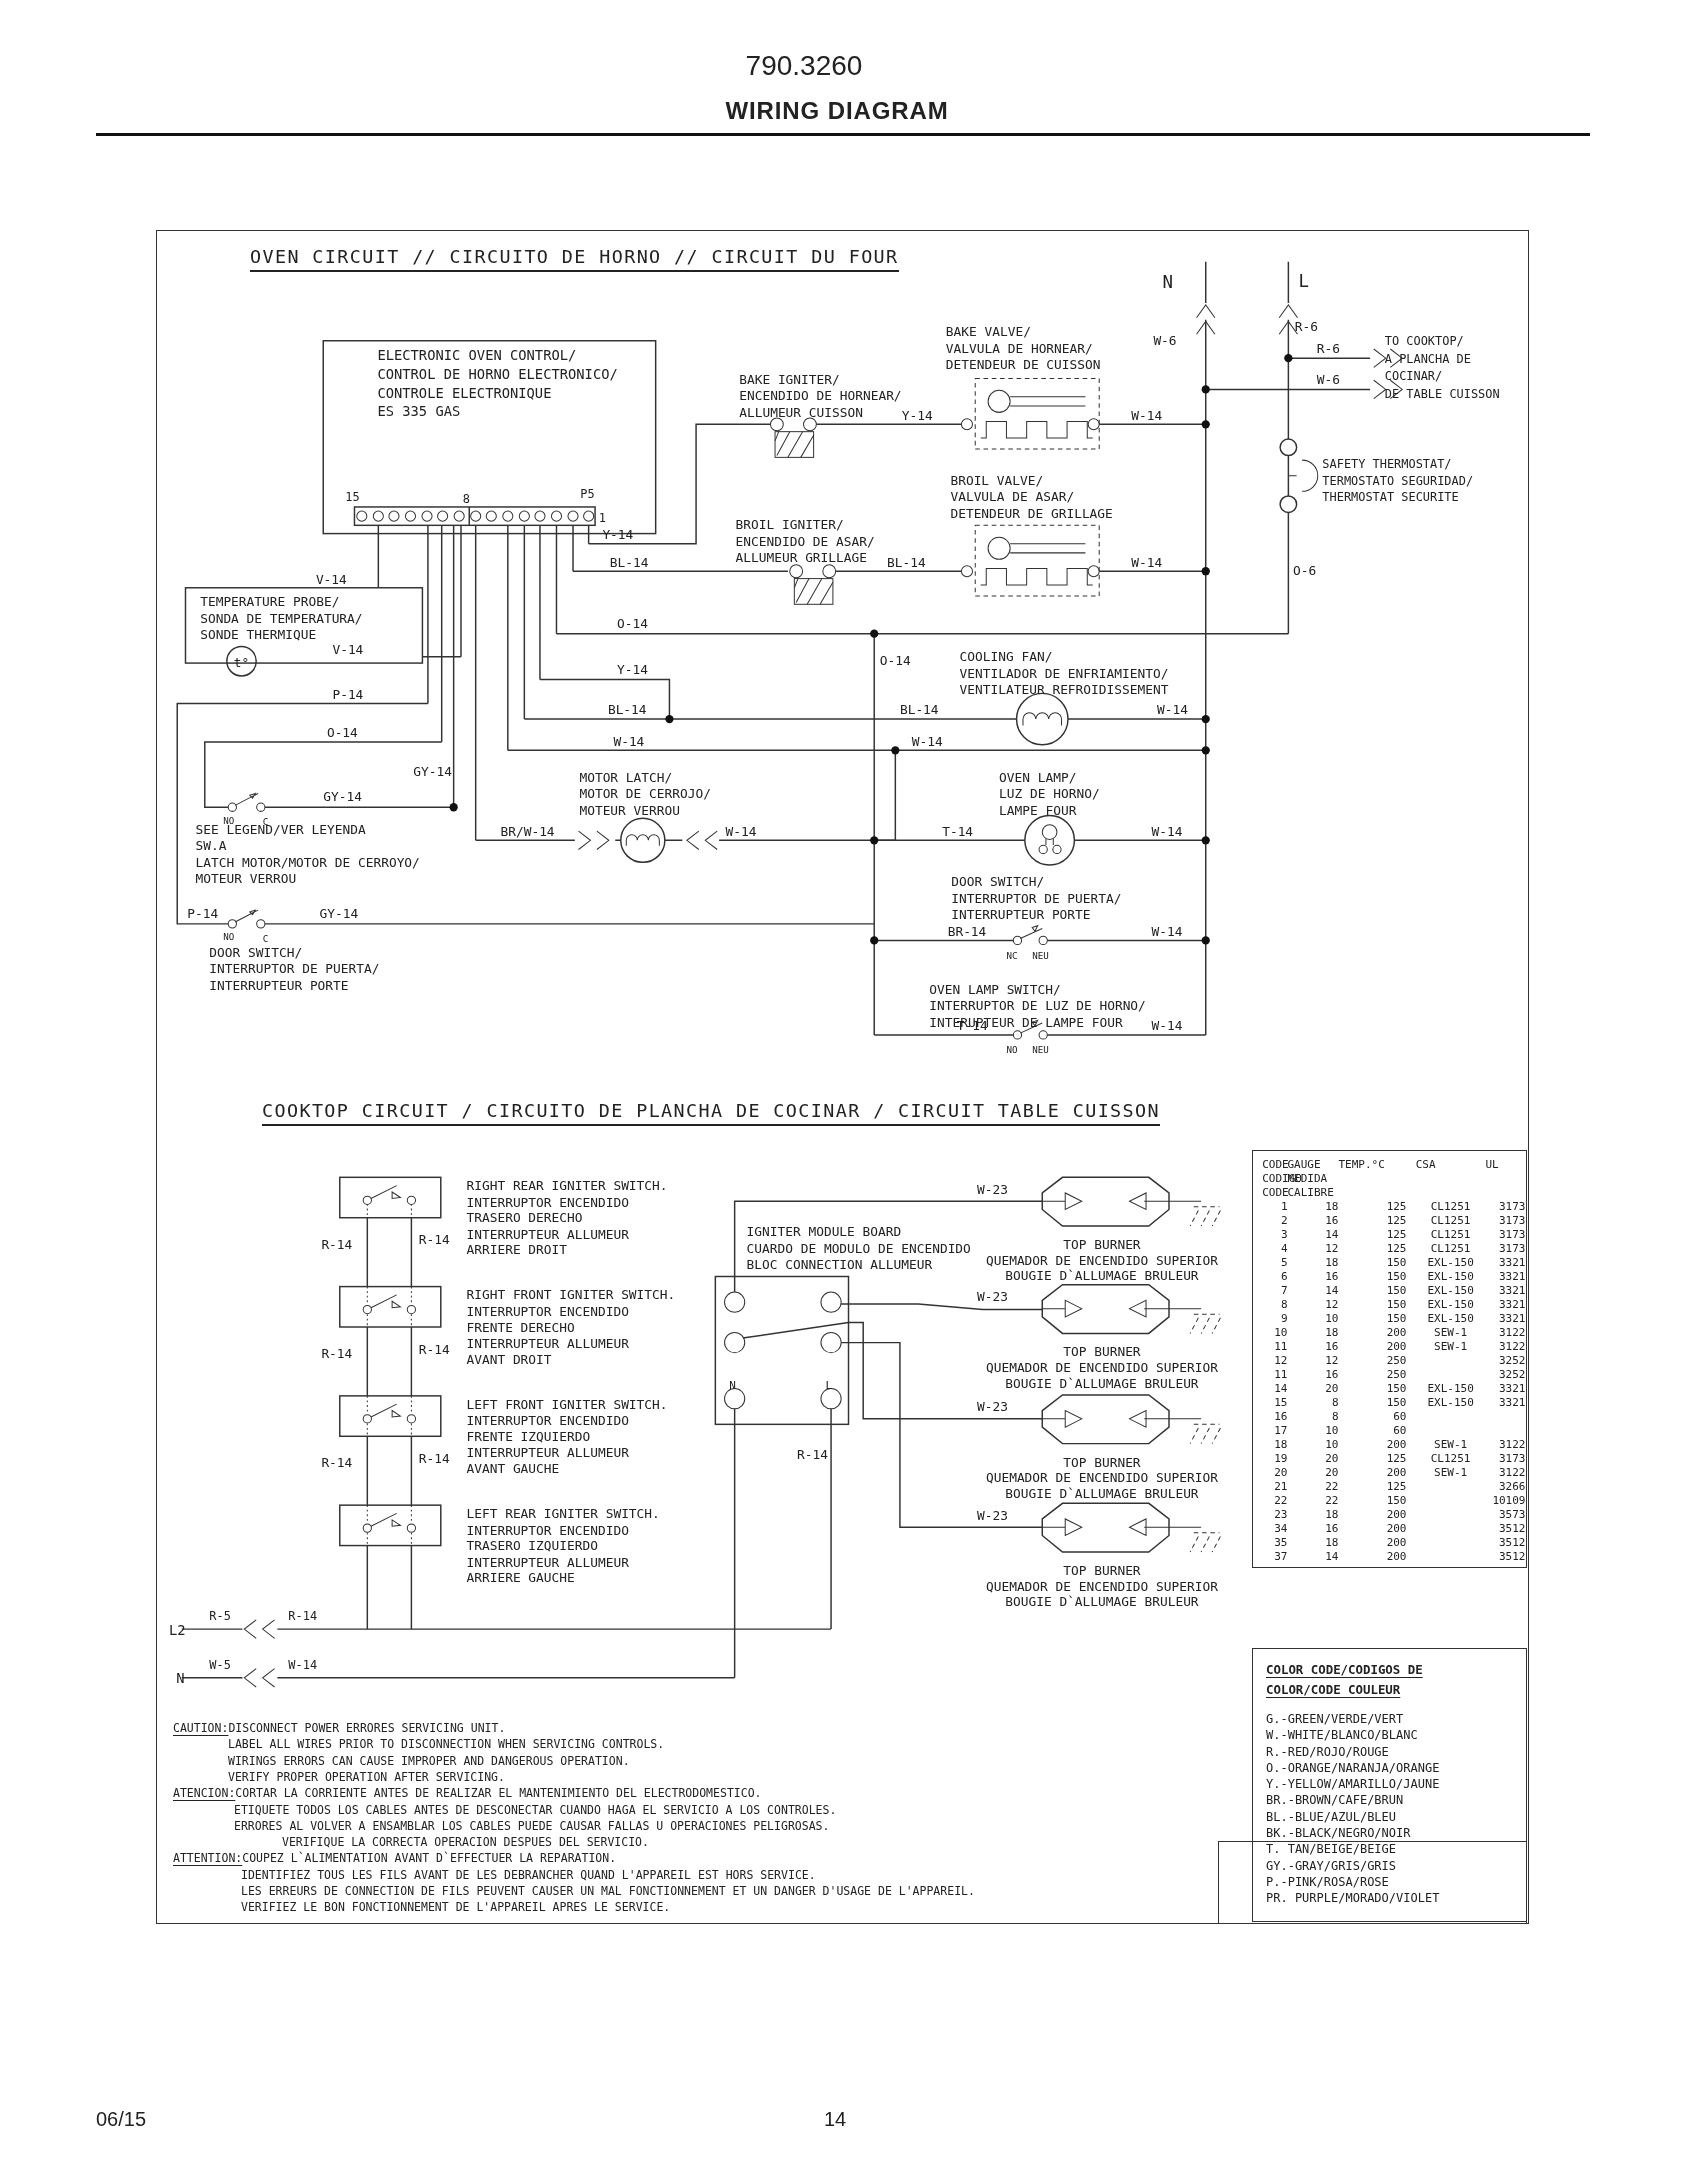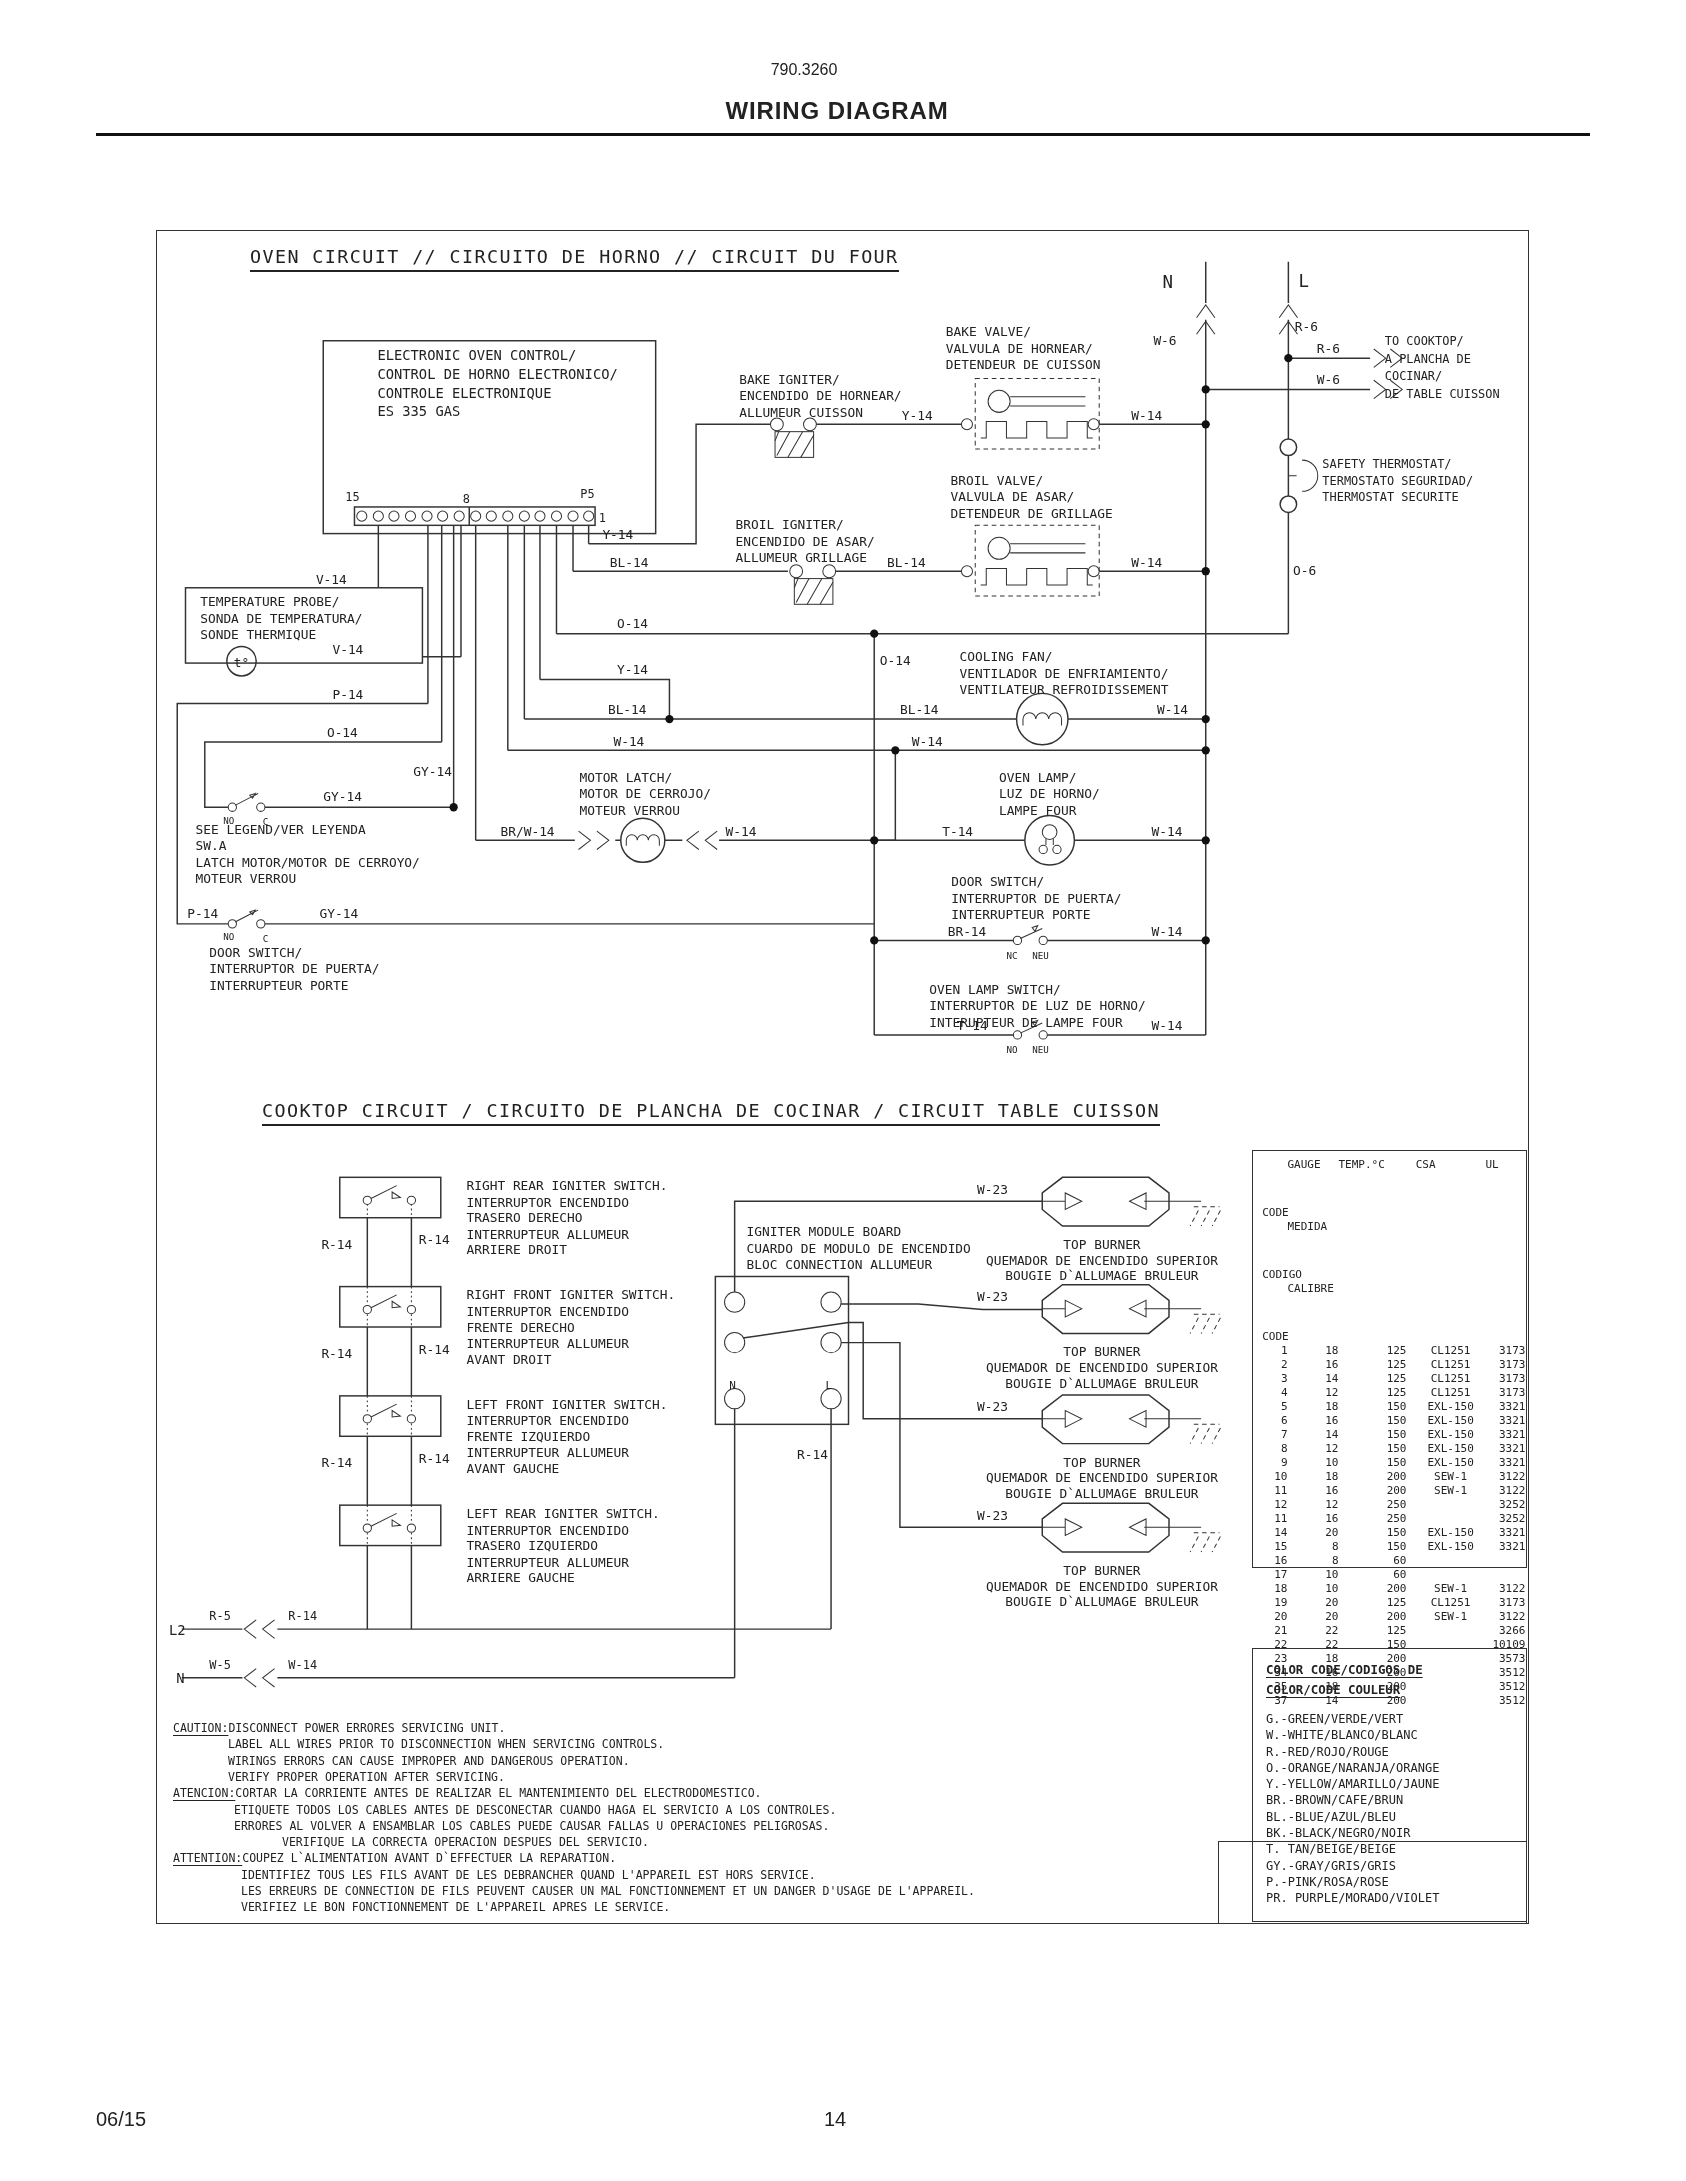--- a/index.html
+++ b/index.html
@@ -12,42 +12,42 @@
   .heading{font-size:18.4px;letter-spacing:1.4px;border-bottom:2.8px double #222;padding-bottom:2.8px;}
   .box{position:absolute;border:1.5px solid #333;box-sizing:border-box;}
   .wtable{font-size:11px;line-height:14px;}
   .wrow{display:grid;grid-template-columns:29px 51px 68px 79px 40px;}
   .wrow span:nth-child(1){text-align:right;}
   .wrow span:nth-child(2){text-align:right;}
   .wrow span:nth-child(3){text-align:right;}
   .wrow span:nth-child(4){text-align:center;padding-left:9.2px;}
   .wrow span:nth-child(5){text-align:right;}
   .wrow.hdr span{text-align:left;}
-  .wrow.hdr span:nth-child(1){padding-left:3.7px;margin-top:48px;}
+  .wrow.hdr span:nth-child(1){padding-left:3.7px;}
   .clist{font-size:12px;line-height:16.3px;}
   .ctitle{font-size:12.4px;line-height:20px;text-decoration:underline;font-weight:bold;text-underline-offset:2.8px;}
   .caut{font-size:11.5px;}
   .caut u{text-underline-offset:2.8px;}
   svg{position:absolute;left:0;top:0;}
   svg text{font-family:"DejaVu Sans Mono",monospace;fill:#222;font-size:14px;}
   svg .t10{font-size:10px;} svg .t12{font-size:12px;} svg .t13{font-size:13px;}
   svg .t15{font-size:15px;} svg .t19{font-size:19px;}
   svg .mid{text-anchor:middle;}
   .stroke{stroke:#333;stroke-width:1.6;fill:none;}
   .thin{stroke:#333;stroke-width:1.1;fill:none;}
   .dash{stroke-dasharray:5 4;}
   .dots{stroke-dasharray:2 3;}
   .dot{fill:#111;stroke:none;}
 </style>
 </head>
 <body>
 
 <div class="page">
 
-  <div class="abs sans center" style="left:804px;top:61px;font-size:16px;">790.3260</div>
+  <div class="abs sans center" style="left:804px;top:50px;font-size:28px;">790.3260</div>
   <div class="abs sans center" style="left:804px;top:97px;font-size:24px;font-weight:bold;letter-spacing:0.9px;margin-left:33px;">WIRING DIAGRAM</div>
   <div class="hrule"></div>
 
   <div class="abs heading" style="left:262px;top:1100px;">COOKTOP CIRCUIT / CIRCUITO DE PLANCHA DE COCINAR / CIRCUIT TABLE CUISSON</div>
   <div class="abs heading" style="left:250px;top:246px;">OVEN CIRCUIT // CIRCUITO DE HORNO // CIRCUIT DU FOUR</div>
 
   <div class="box" style="left:156px;top:230px;width:1373px;height:1694px;border-width:1.8px;"></div>
 
   <svg width="1686" height="2182" viewBox="0 0 1836 2376">
 

